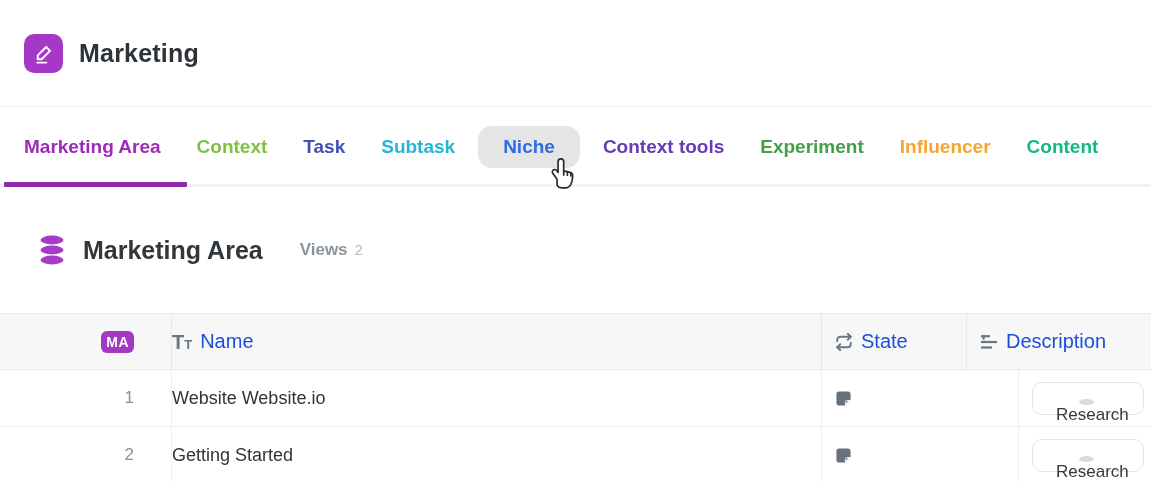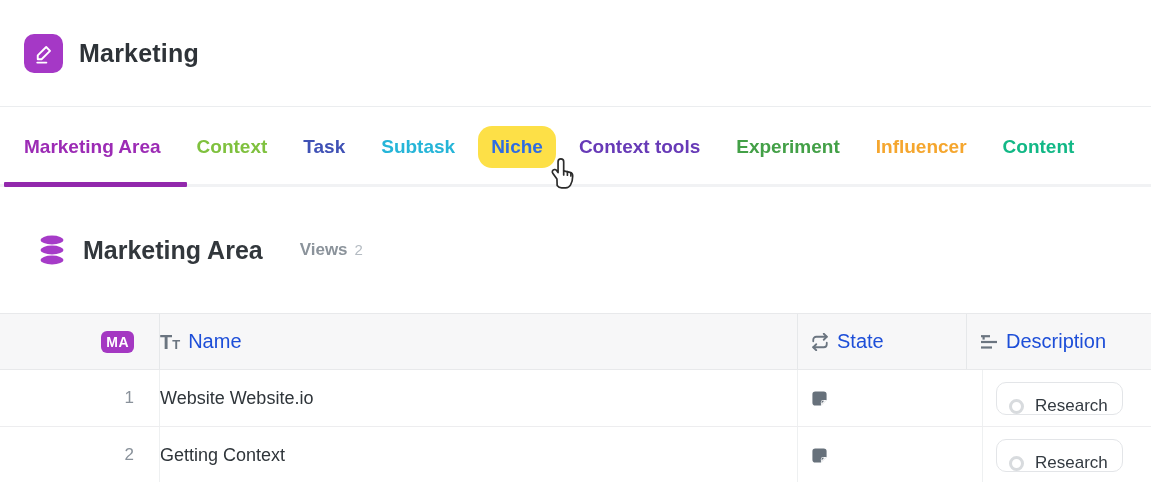--- a/index.html
+++ b/index.html
@@ -12,52 +12,52 @@
     padding-left:24px; border-bottom:1px solid #ebedef; background:#fff; }
   .app-icon { width:39px; height:39px; border-radius:10px; background:#a538c6;
     display:flex; align-items:center; justify-content:center; }
   .page-title { margin-left:16px; font-size:25px; font-weight:600; color:#2e3338; letter-spacing:.2px; }
 
   
   .tab-bar { height:80px; flex:0 0 auto; position:relative; display:flex; align-items:center;
     gap:36px; padding-left:24px; background:#fff; }
   .tab-bar::after { content:""; position:absolute; left:0; right:0; bottom:0; height:3px; background:#f1f2f4; }
   .tab { font-size:19px; font-weight:600; text-decoration:none; cursor:pointer; white-space:nowrap; }
-  .tab.hovered { background:#fde047; border-radius:14px; padding:10px 13px; margin:-10px -13px; }
+  .tab.hovered { background:#e5e5e5; border-radius:14px; padding:10px 25px; margin:-10px -13px; }
   .active-underline { position:absolute; left:4px; bottom:0; width:183px; height:5px;
     background:#9228ac; z-index:2; border-radius:1px; }
 
   
   .section-header { height:126px; flex:0 0 auto; display:flex; align-items:center; padding-left:38px; }
   .db-icon { width:28px; height:30px; }
   .section-title { margin-left:17px; font-size:25px; font-weight:700; color:#32373c; }
   .views { margin-left:37px; font-size:17px; font-weight:600; color:#8b939b; cursor:pointer; }
   .views-count { margin-left:7px; font-size:15px; font-weight:400; color:#b4bbc2; }
 
   
-  .t-row { display:flex; width:1151px; height:57px; align-items:center; }
+  .t-row { display:flex; width:1151px; height:57px; align-items:center;gap:12px; }
   .t-head { background:#f7f7f8; border-top:1px solid #e8e9eb; border-bottom:1px solid #e8e9eb; }
   .t-body { border-bottom:1px solid #ededef; background:#fff; }
   .cell { height:100%; display:flex; align-items:center; }
   .c-num   { width:159px; justify-content:flex-end; padding-right:25px; }
   .c-name  { width:638px; border-left:1px solid #e6e8ea; }
   .c-desc  { width:185px; padding-left:13px; border-left:1px solid #e6e8ea; }
   .c-state { flex:1; padding-left:13px; border-left:1px solid #e6e8ea; }
   .t-body .c-name, .t-body .c-desc, .t-body .c-state { border-left-color:#eef0f1; }
 
   .badge { min-width:30px; height:22px; border-radius:6px; display:inline-flex; align-items:center;
     justify-content:center; color:#fff; font-size:14px; font-weight:700; letter-spacing:.5px; padding:0 5px; }
   .col-label { color:#1d4ed8; font-size:20px; margin-left:8px; }
   .icon-tt { color:#6b7580; font-size:20px; font-weight:600; line-height:1; }
   .icon-tt small { font-size:13px; font-weight:700; }
   .row-num { color:#89919a; font-size:17px; }
   .cell-name { font-size:18px; color:#2f353a; }
 
   .state-pill { display:inline-flex; align-items:center; height:33px; padding:16px 14px 0 12px;
-    border:1px solid #e3e5e8; border-radius:10px; background:#fff; cursor:pointer; }
+    border:1px solid #e3e5e8; border-radius:10px; background:#fff; cursor:pointer;flex-direction:column; }
   .state-ring { width:15px; height:15px; border-radius:50%; border:3px solid #d8dbde; }
   .state-label { margin-left:11px; font-size:17px; color:#333a41; }
 
   .note-icon { cursor:pointer; }
 
   
   .cursor { position:absolute; left:546px; top:156px; z-index:10; pointer-events:none; }
 </style>
 </head>
 <body>
@@ -149,21 +149,21 @@
           <span class="state-label">Research</span>
         </span>
       </div>
     </div>
 
     <div class="t-row t-body">
       <div class="cell c-num">
         <span class="row-num">2</span>
       </div>
       <div class="cell c-name">
-        <span class="cell-name">Getting Context</span>
+        <span class="cell-name">Getting Started</span>
       </div>
       <div class="cell c-desc">
         <svg class="note-icon" width="17" height="17" viewBox="0 0 18 18">
           <path d="M4.5 1.5h9a3 3 0 0 1 3 3v6l-6 6h-6a3 3 0 0 1-3-3v-9a3 3 0 0 1 3-3z" fill="#67717b"></path>
           <path d="M16.5 10.5l-6 6v-3.5a2.5 2.5 0 0 1 2.5-2.5z" fill="#ffffff"></path>
           <path d="M14 11.5l-2.8 2.8v-1.5a1.3 1.3 0 0 1 1.3-1.3z" fill="#67717b"></path>
         </svg>
       </div>
       <div class="cell c-state">
         <span class="state-pill">

